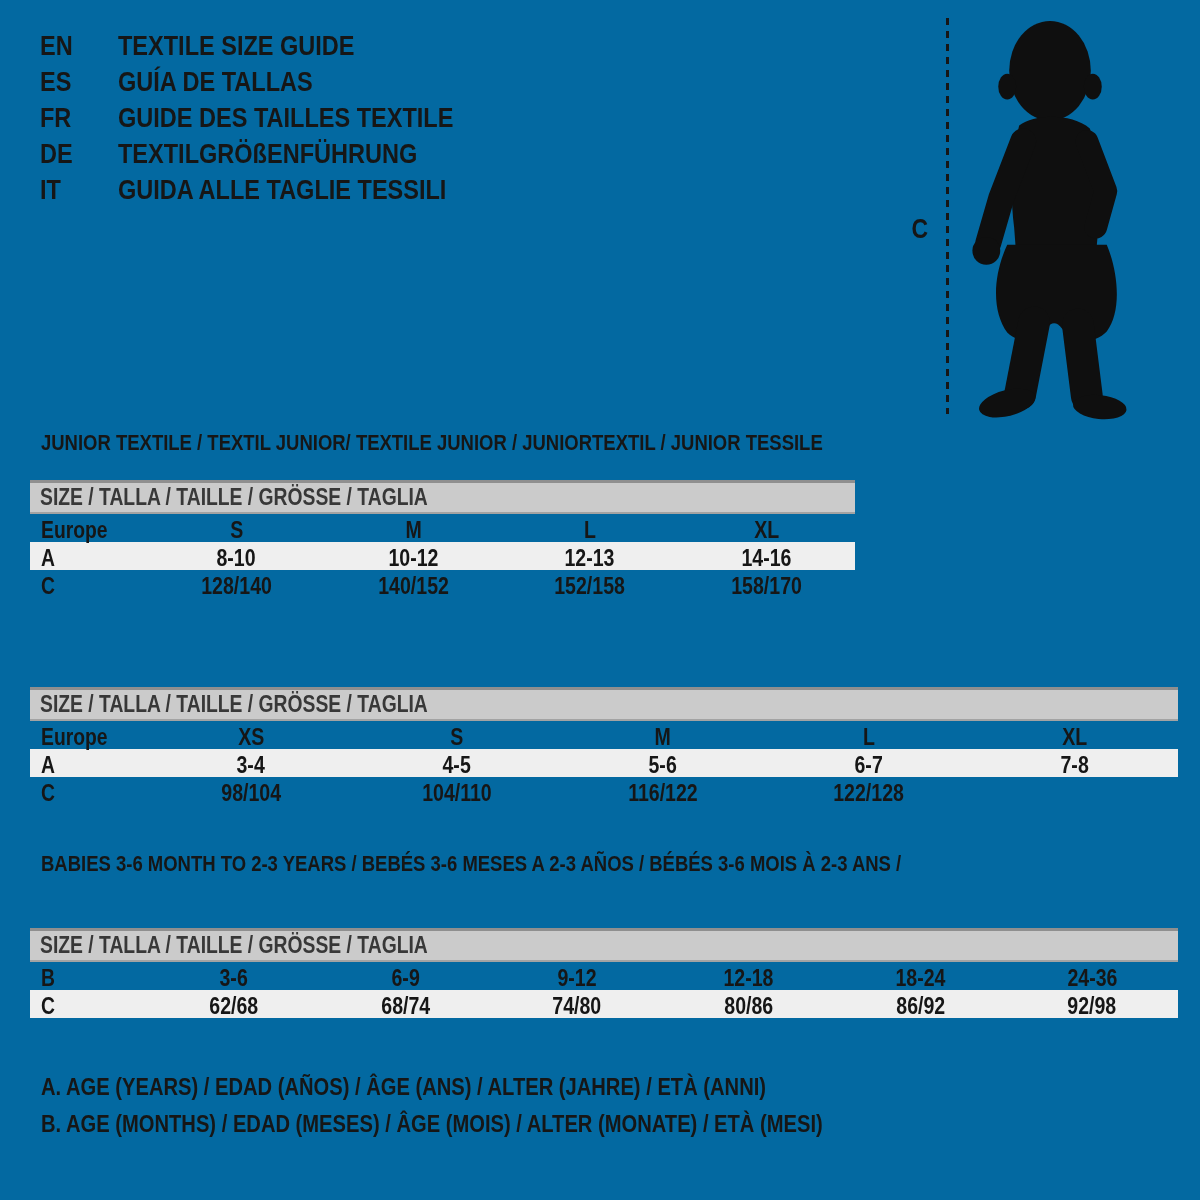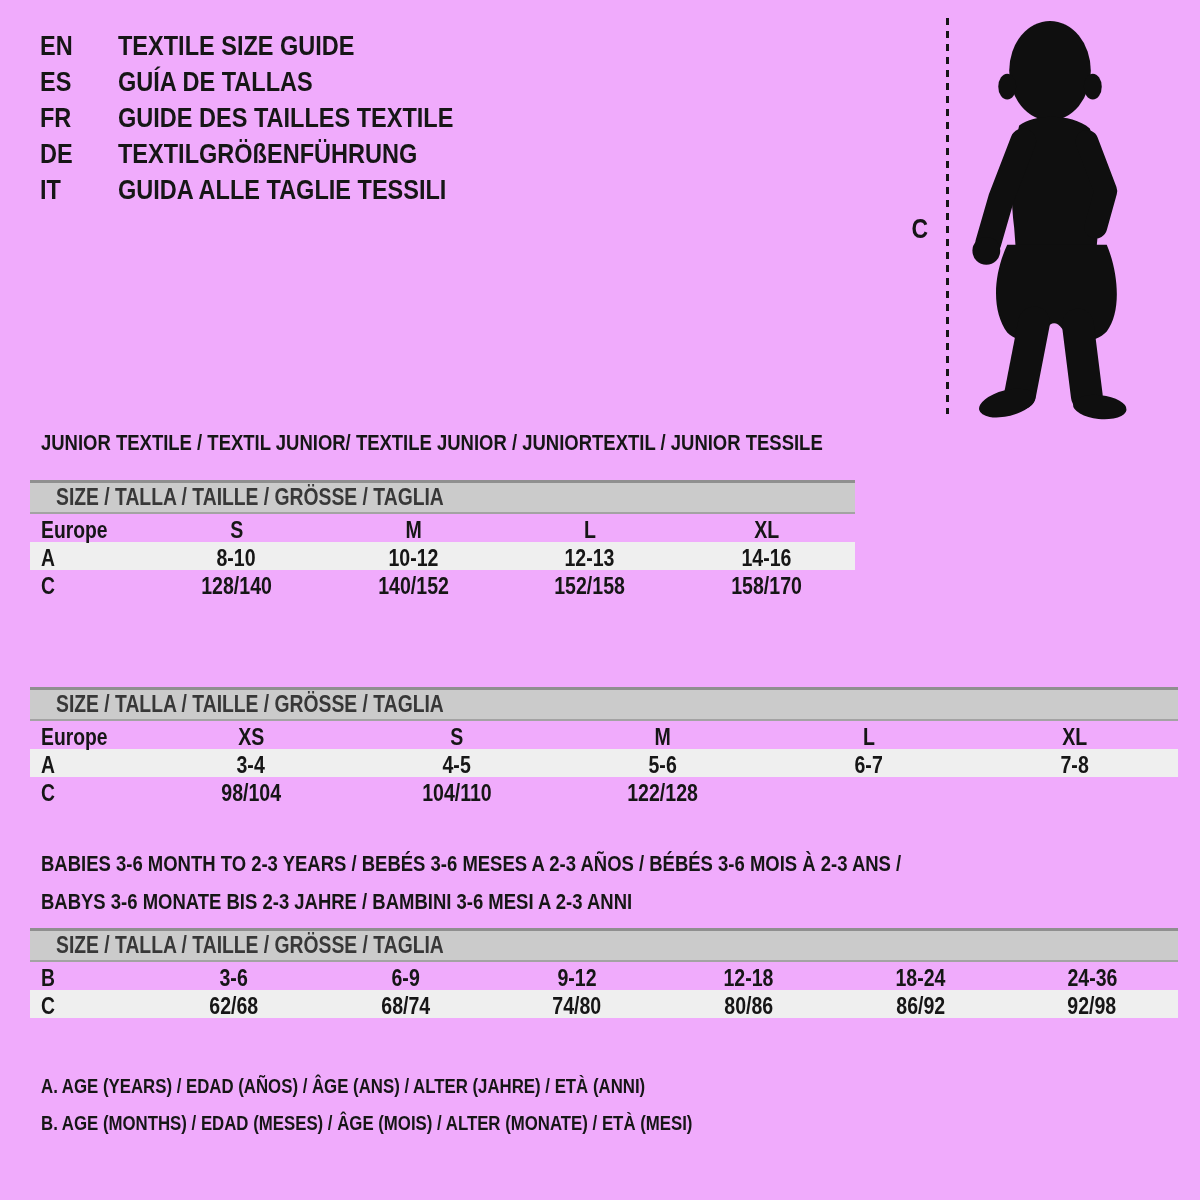--- a/index.html
+++ b/index.html
@@ -1,19 +1,19 @@
 <!DOCTYPE html>
 <html><head>
 <meta charset="utf-8">
 <style>
   html,body{margin:0;padding:0;background:#fff;}
   .page{
     position:relative;
     width:1200px;height:1200px;
-    background:#f0abfc;
+    background:#0369a1;
     font-family:"Liberation Sans", sans-serif;
     color:#161616;
     overflow:hidden;
   }
   
   .cond{
     display:inline-block;
     transform:scaleX(0.84);
     transform-origin:0 50%;
     white-space:nowrap;
@@ -49,32 +49,32 @@
 
   
   .sizetable{position:absolute;left:30px;}
   .tbl-junior{width:825px;}
   .tbl-wide{width:1148px;}
   .size-header{
     height:29px;line-height:29px;
     background:#cbcbcb;
     border-top:3px solid #8f8f8f;
     border-bottom:2px solid #a3a3a3;
-    padding-left:26px;
+    padding-left:10px;
     font-size:23px;color:#383838;
   }
   .trow{display:grid;height:28px;line-height:32px;font-size:23px;}
   .trow.shaded{background:#efefef;}
   .cell{overflow:visible;}
   .label-cell{padding-left:11px;text-align:left;}
   .val-cell{text-align:center;}
 
   
   .legend{position:absolute;left:41px;top:1068px;}
-  .legend-line{height:37px;line-height:37px;font-size:20px;}
+  .legend-line{height:37px;line-height:37px;font-size:24px;}
 
   svg .ink{fill:#0f0f0f;}
   svg .stroke-ink{stroke:#0f0f0f;fill:none;stroke-linecap:round;stroke-linejoin:round;}
 </style>
 </head>
 <body>
 
 <div class="page">
 
   <div class="lang-block" id="langs">
@@ -154,28 +154,28 @@
           <div class="cell val-cell"><span class="cond-c">3-4</span></div>
           <div class="cell val-cell"><span class="cond-c">4-5</span></div>
           <div class="cell val-cell"><span class="cond-c">5-6</span></div>
           <div class="cell val-cell"><span class="cond-c">6-7</span></div>
           <div class="cell val-cell"><span class="cond-c">7-8</span></div>
         </div>
         <div class="trow" style="grid-template-columns: 118px repeat(5, 1fr);">
           <div class="cell label-cell"><span class="cond">C</span></div>
           <div class="cell val-cell"><span class="cond-c">98/104</span></div>
           <div class="cell val-cell"><span class="cond-c">104/110</span></div>
+          <div class="cell val-cell"><span class="cond-c">116/122</span></div>
           <div class="cell val-cell"><span class="cond-c">122/128</span></div>
         </div>
       </div>
   </div>
 
   <div class="sec-title" style="top:845px;line-height:38px;text-decoration:underline;">
     <div><span class="cond">BABIES 3-6 MONTH TO 2-3 YEARS / BEBÉS 3-6 MESES A 2-3 AÑOS / BÉBÉS 3-6 MOIS À 2-3 ANS /</span></div>
-    <div><span class="cond">BABYS 3-6 MONATE BIS 2-3 JAHRE / BAMBINI 3-6 MESI A 2-3 ANNI</span></div>
   </div>
   <div class="sizetable tbl-wide" style="top:928px;">
     <div class="size-header">
       <span class="cond">SIZE / TALLA / TAILLE / GRÖSSE / TAGLIA</span>
     </div>
     <div>
         <div class="trow" style="grid-template-columns: 118px repeat(6, 1fr);">
           <div class="cell label-cell"><span class="cond">B</span></div>
           <div class="cell val-cell"><span class="cond-c">3-6</span></div>
           <div class="cell val-cell"><span class="cond-c">6-9</span></div>

